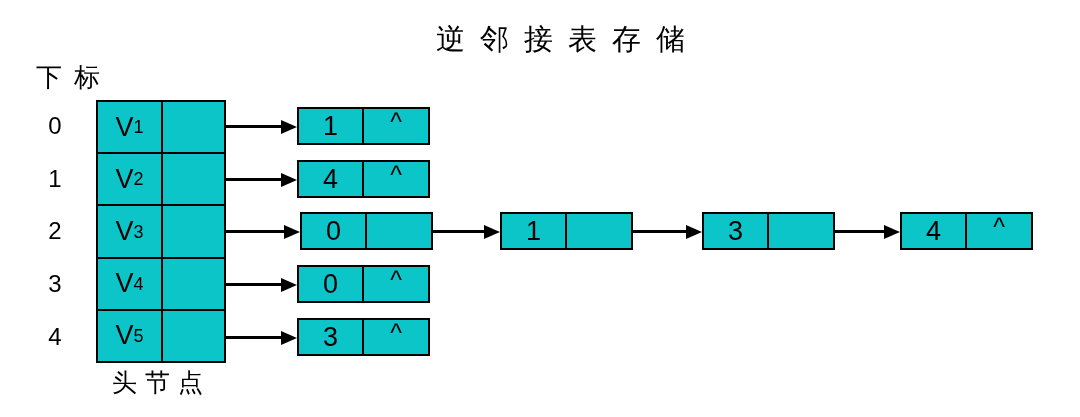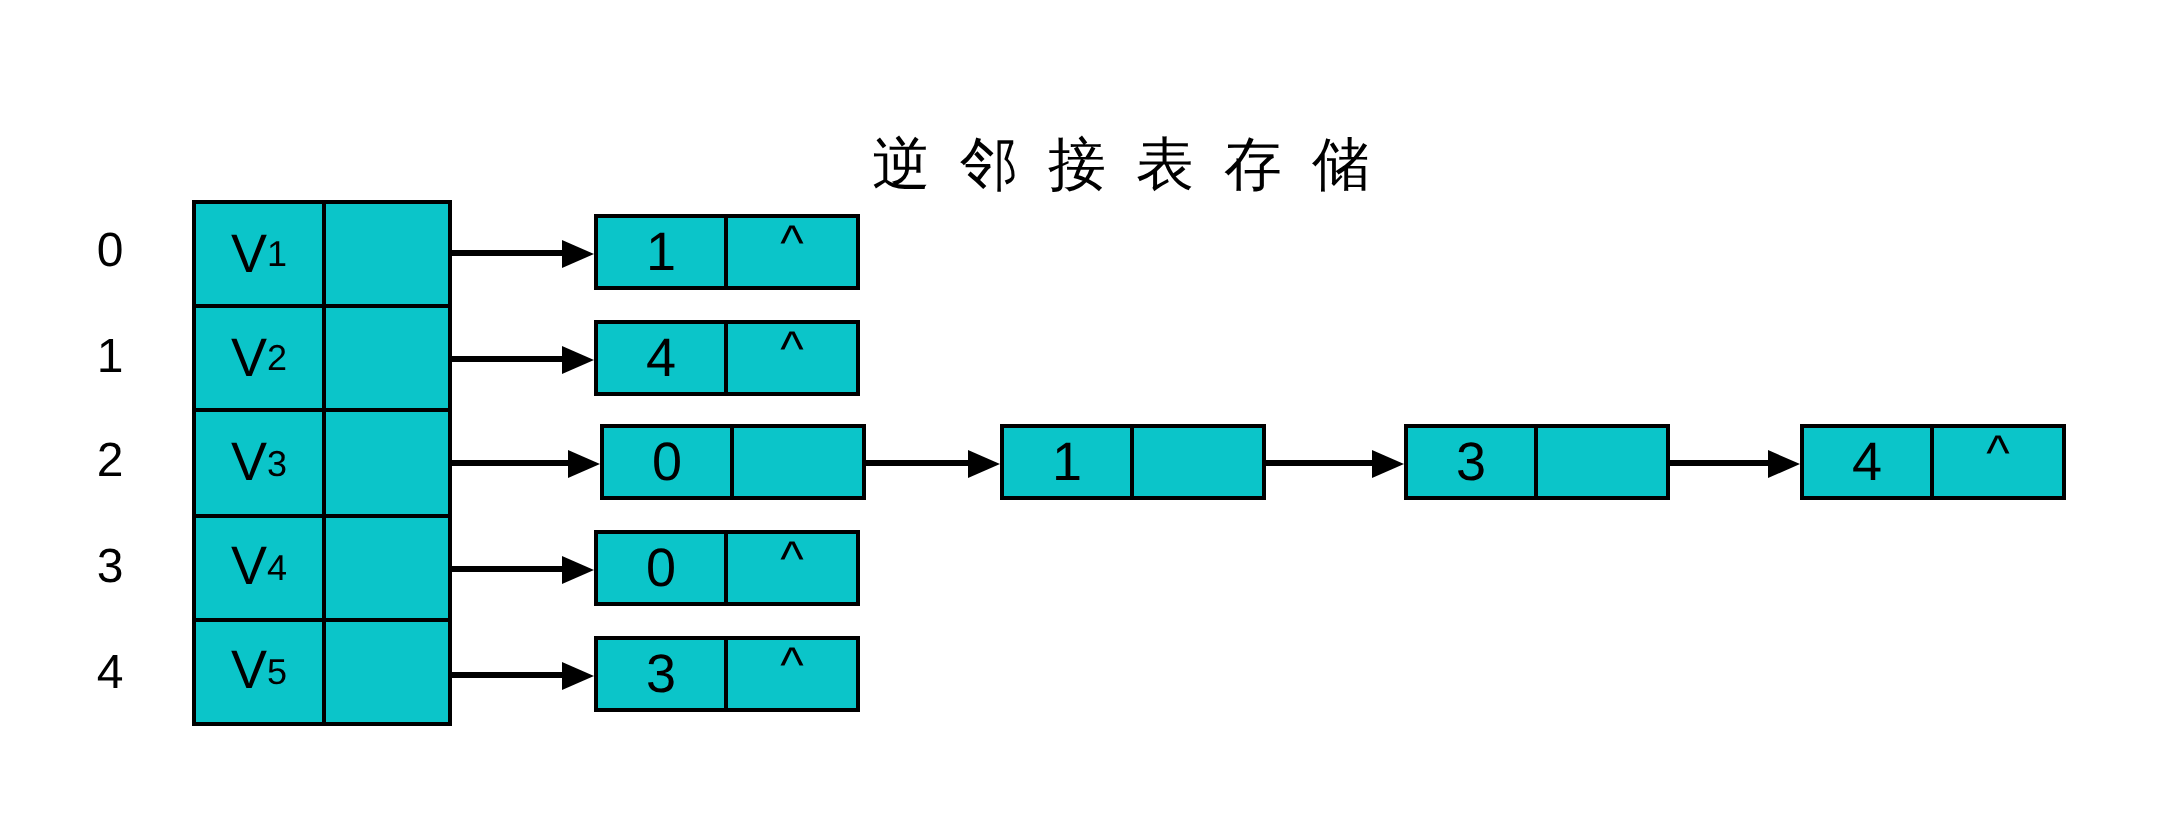--- a/index.html
+++ b/index.html
@@ -14,21 +14,21 @@
     font-family: "Liberation Sans", sans-serif;
     color: var(--text);
   }
   .canvas {
     position: relative;
     width: 1080px;
     height: 417px;
     background: var(--background);
     overflow: hidden;
   }
-  .cjk { font-family: Liberation Mono, monospace; margin-top: 43px; }
+  .cjk { font-family: Liberation Mono, monospace; }
 
   .title {
     position: absolute;
     left: 393px; top: 20px; width: 340px;
     text-align: center;
     font-size: 29px;
     letter-spacing: 15px;
     padding-left: 10px;
     white-space: nowrap;
   }
@@ -126,20 +126,22 @@
     border-top: 7px solid transparent;
     border-bottom: 7px solid transparent;
   }
 </style>
 </head>
 <body>
 
 <div class="canvas">
 
   <div class="title cjk">逆邻接表存储</div>
+  <div class="idx-header cjk">下标</div>
+  <div class="headnode-caption cjk">头节点</div>
 
   <div class="index-col">
     <div class="idx">0</div>
     <div class="idx">1</div>
     <div class="idx">2</div>
     <div class="idx">3</div>
     <div class="idx">4</div>
   </div>
 
   <div class="head-table">

